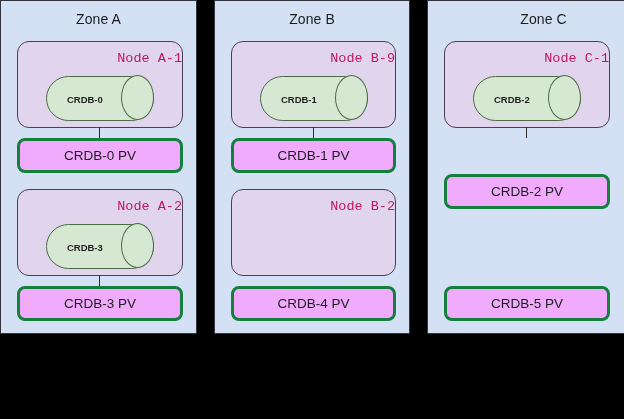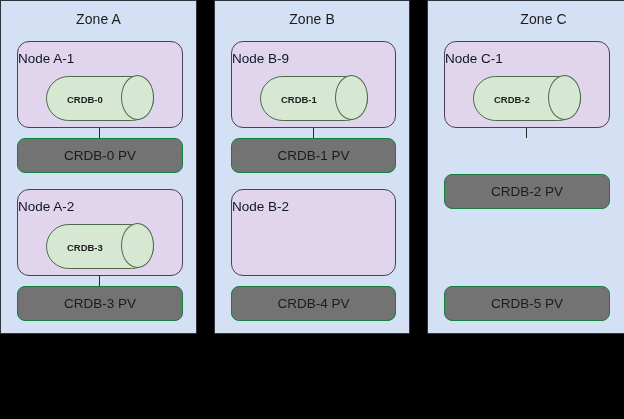--- a/index.html
+++ b/index.html
@@ -51,23 +51,24 @@
     background: #e1d5ee;
     border: 1px solid #4b3f57;
     border-radius: 12px;
     box-sizing: border-box;
   }
   .node-title {
     position: absolute;
     top: 9px;
     left: 0;
     right: 0;
-    text-align: left;
+    text-align: right;
     font-size: 13.5px;
-    color: #0f172a;
+    color: #be185d;
+    font-family: Liberation Mono, monospace;
   }
 
   
   .cyl {
     position: absolute;
     height: 45px;
     box-sizing: border-box;
   }
   .cyl-body {
     position: absolute;
@@ -107,22 +108,22 @@
   
   .connector {
     position: absolute;
     width: 0;
     border-left: 1.6px solid #2b2b2b;
   }
 
   
   .pv {
     position: absolute;
-    background: #737373;
-    border: 1px solid #15803d;
+    background: #f0abfc;
+    border: 3px solid #15803d;
     border-radius: 8px;
     box-sizing: border-box;
     display: flex;
     align-items: center;
     justify-content: center;
   }
   .pv-label {
     font-size: 13.5px;
     color: #1c1c1c;
   }

